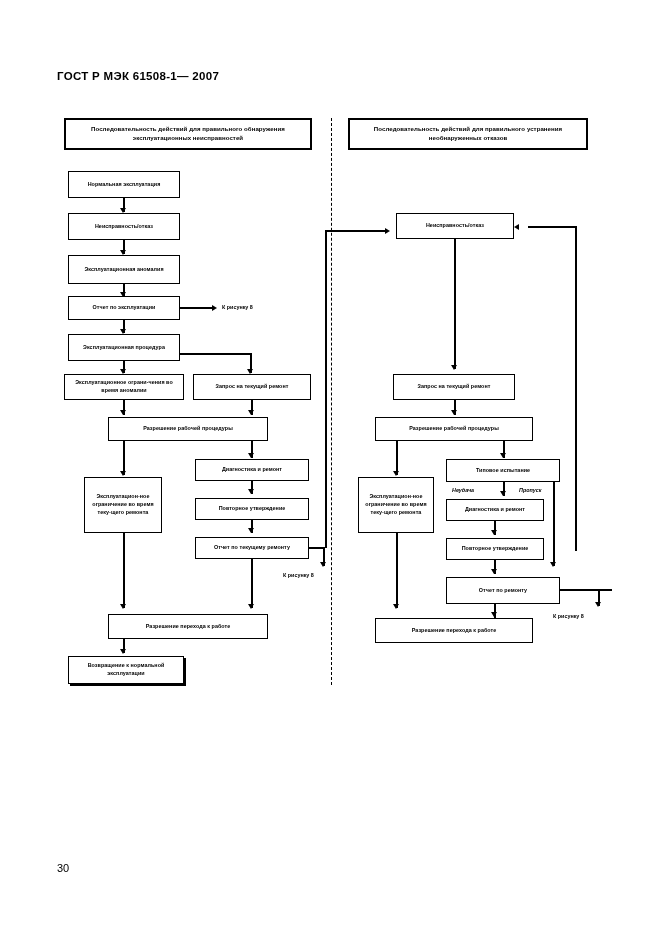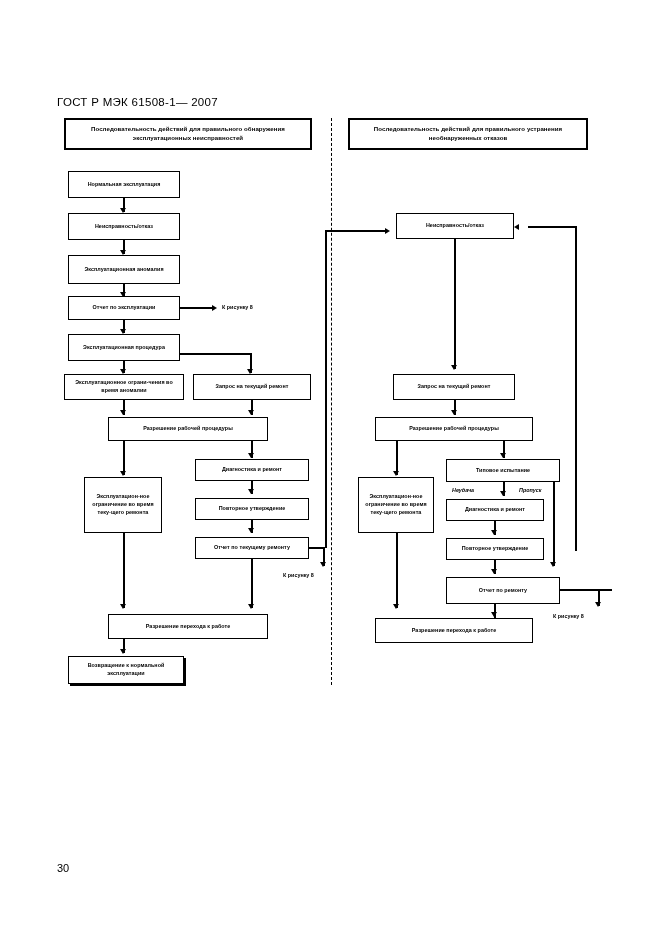--- a/index.html
+++ b/index.html
@@ -6,22 +6,22 @@
   html,body{margin:0;padding:0;background:#ffffff;}
   body{
     width:661px;height:936px;position:relative;overflow:hidden;
     font-family:"Liberation Sans","DejaVu Sans",sans-serif;
     color:#000;
   }
   .page{position:absolute;left:0;top:0;width:661px;height:936px;}
 
   
   .runhead{
-    position:absolute;left:57px;top:96px;
-    font-size:11.5px;font-weight:normal;letter-spacing:0.3px;
+    position:absolute;left:57px;top:70px;
+    font-size:11.5px;font-weight:bold;letter-spacing:0.3px;
     white-space:nowrap;
   }
 
   
   .pagenum{
     position:absolute;left:57px;top:862px;
     font-size:11px;
     text-align:center;
   }
 

